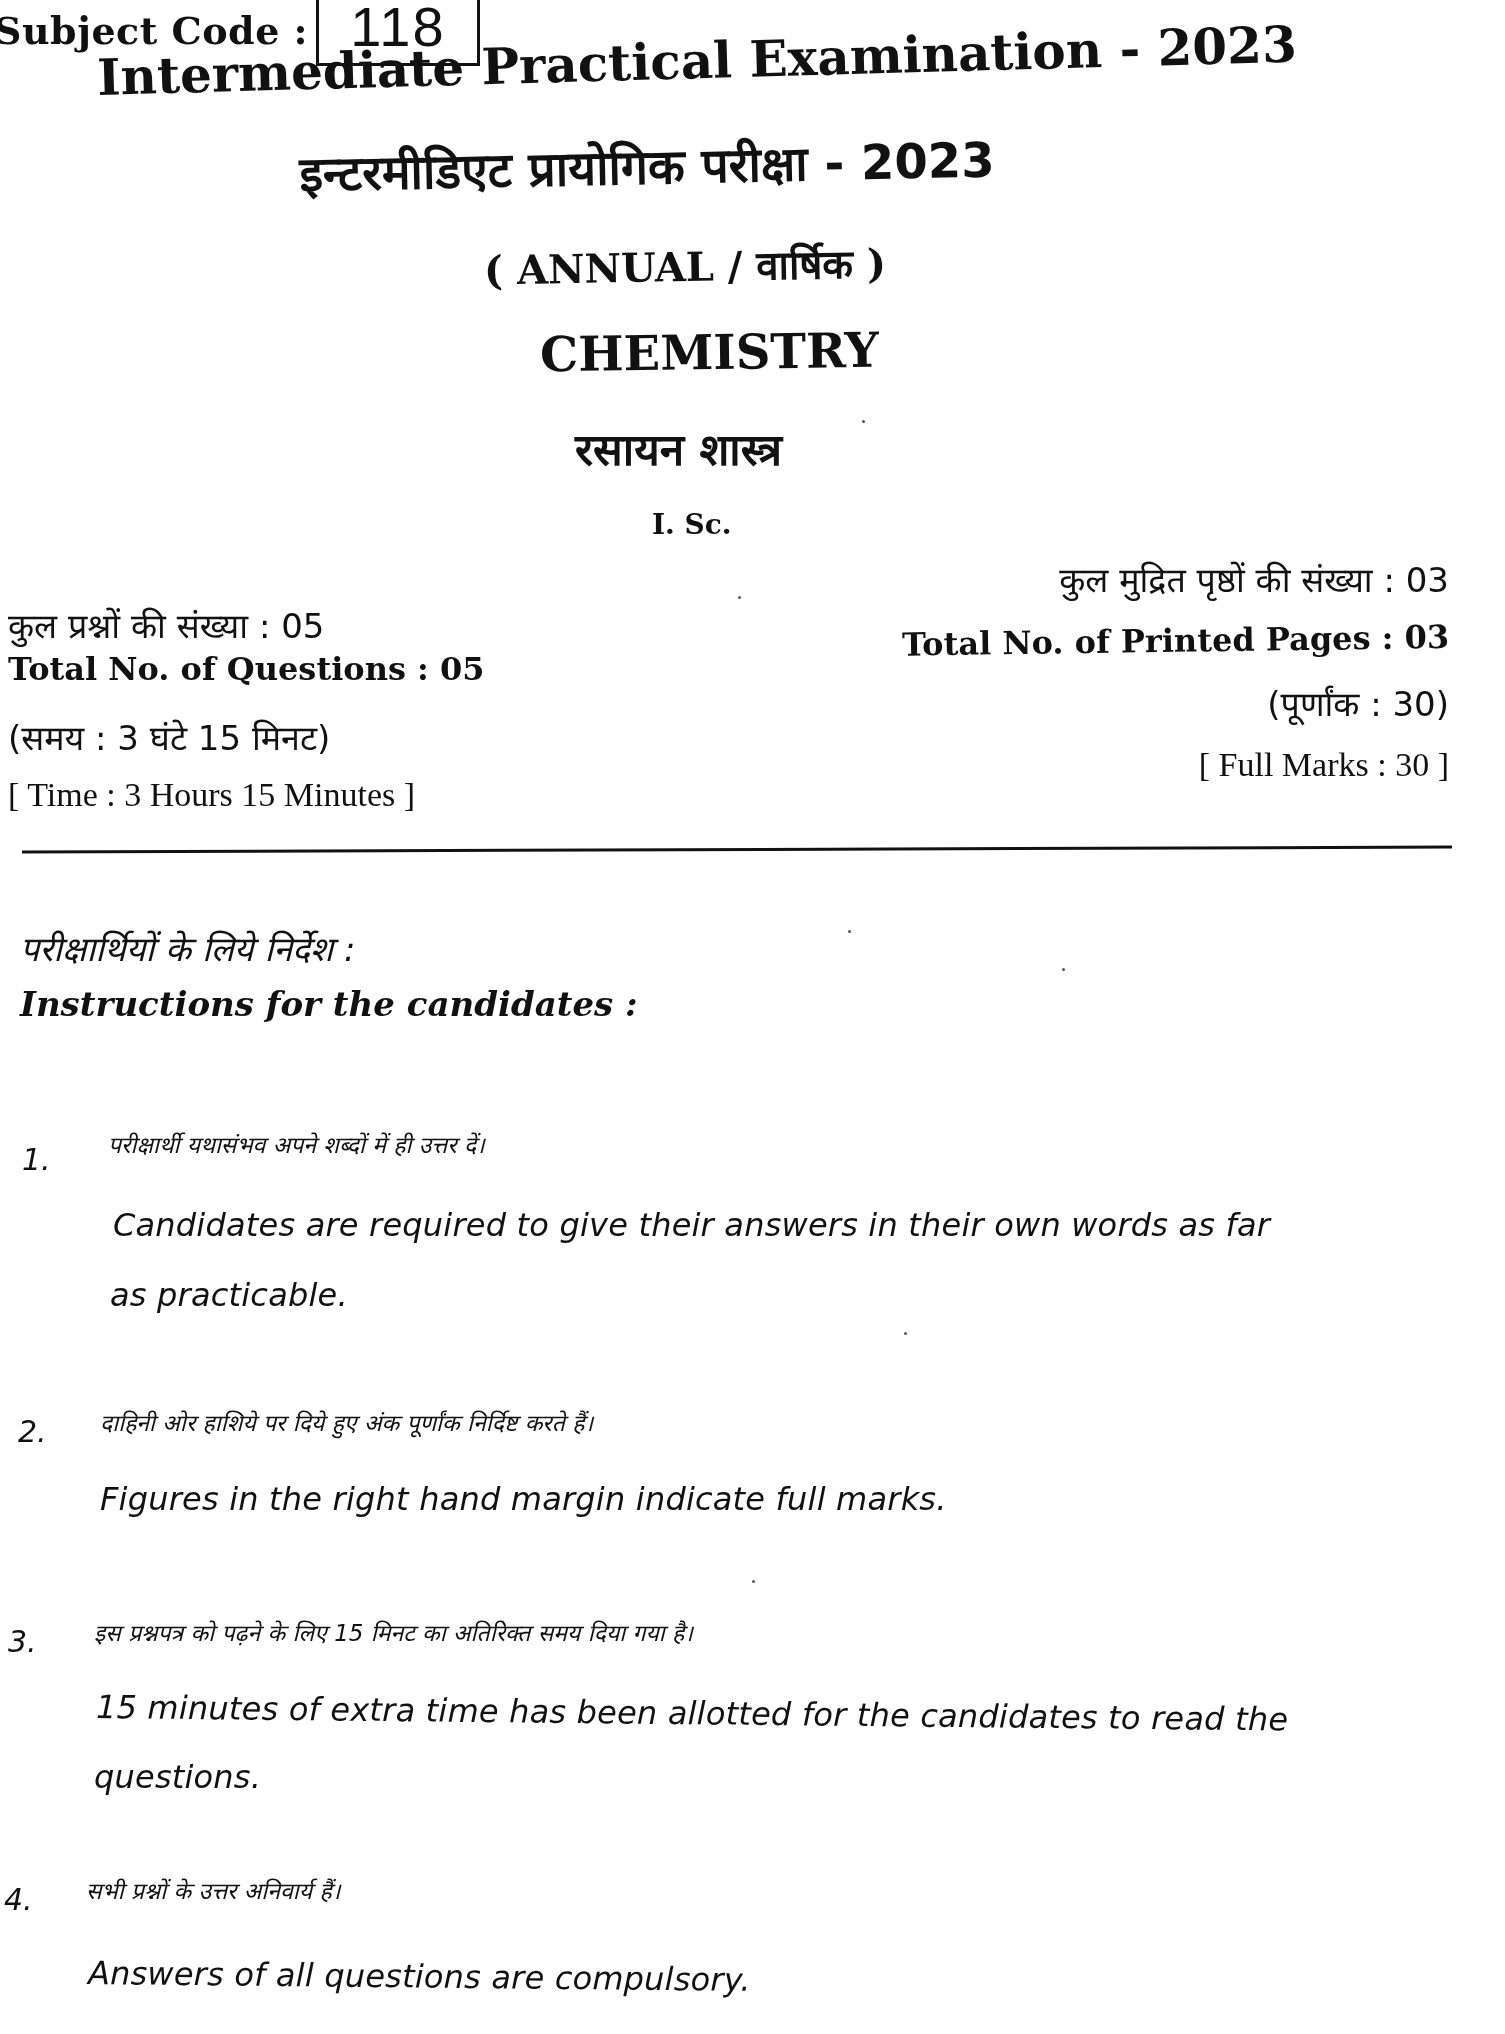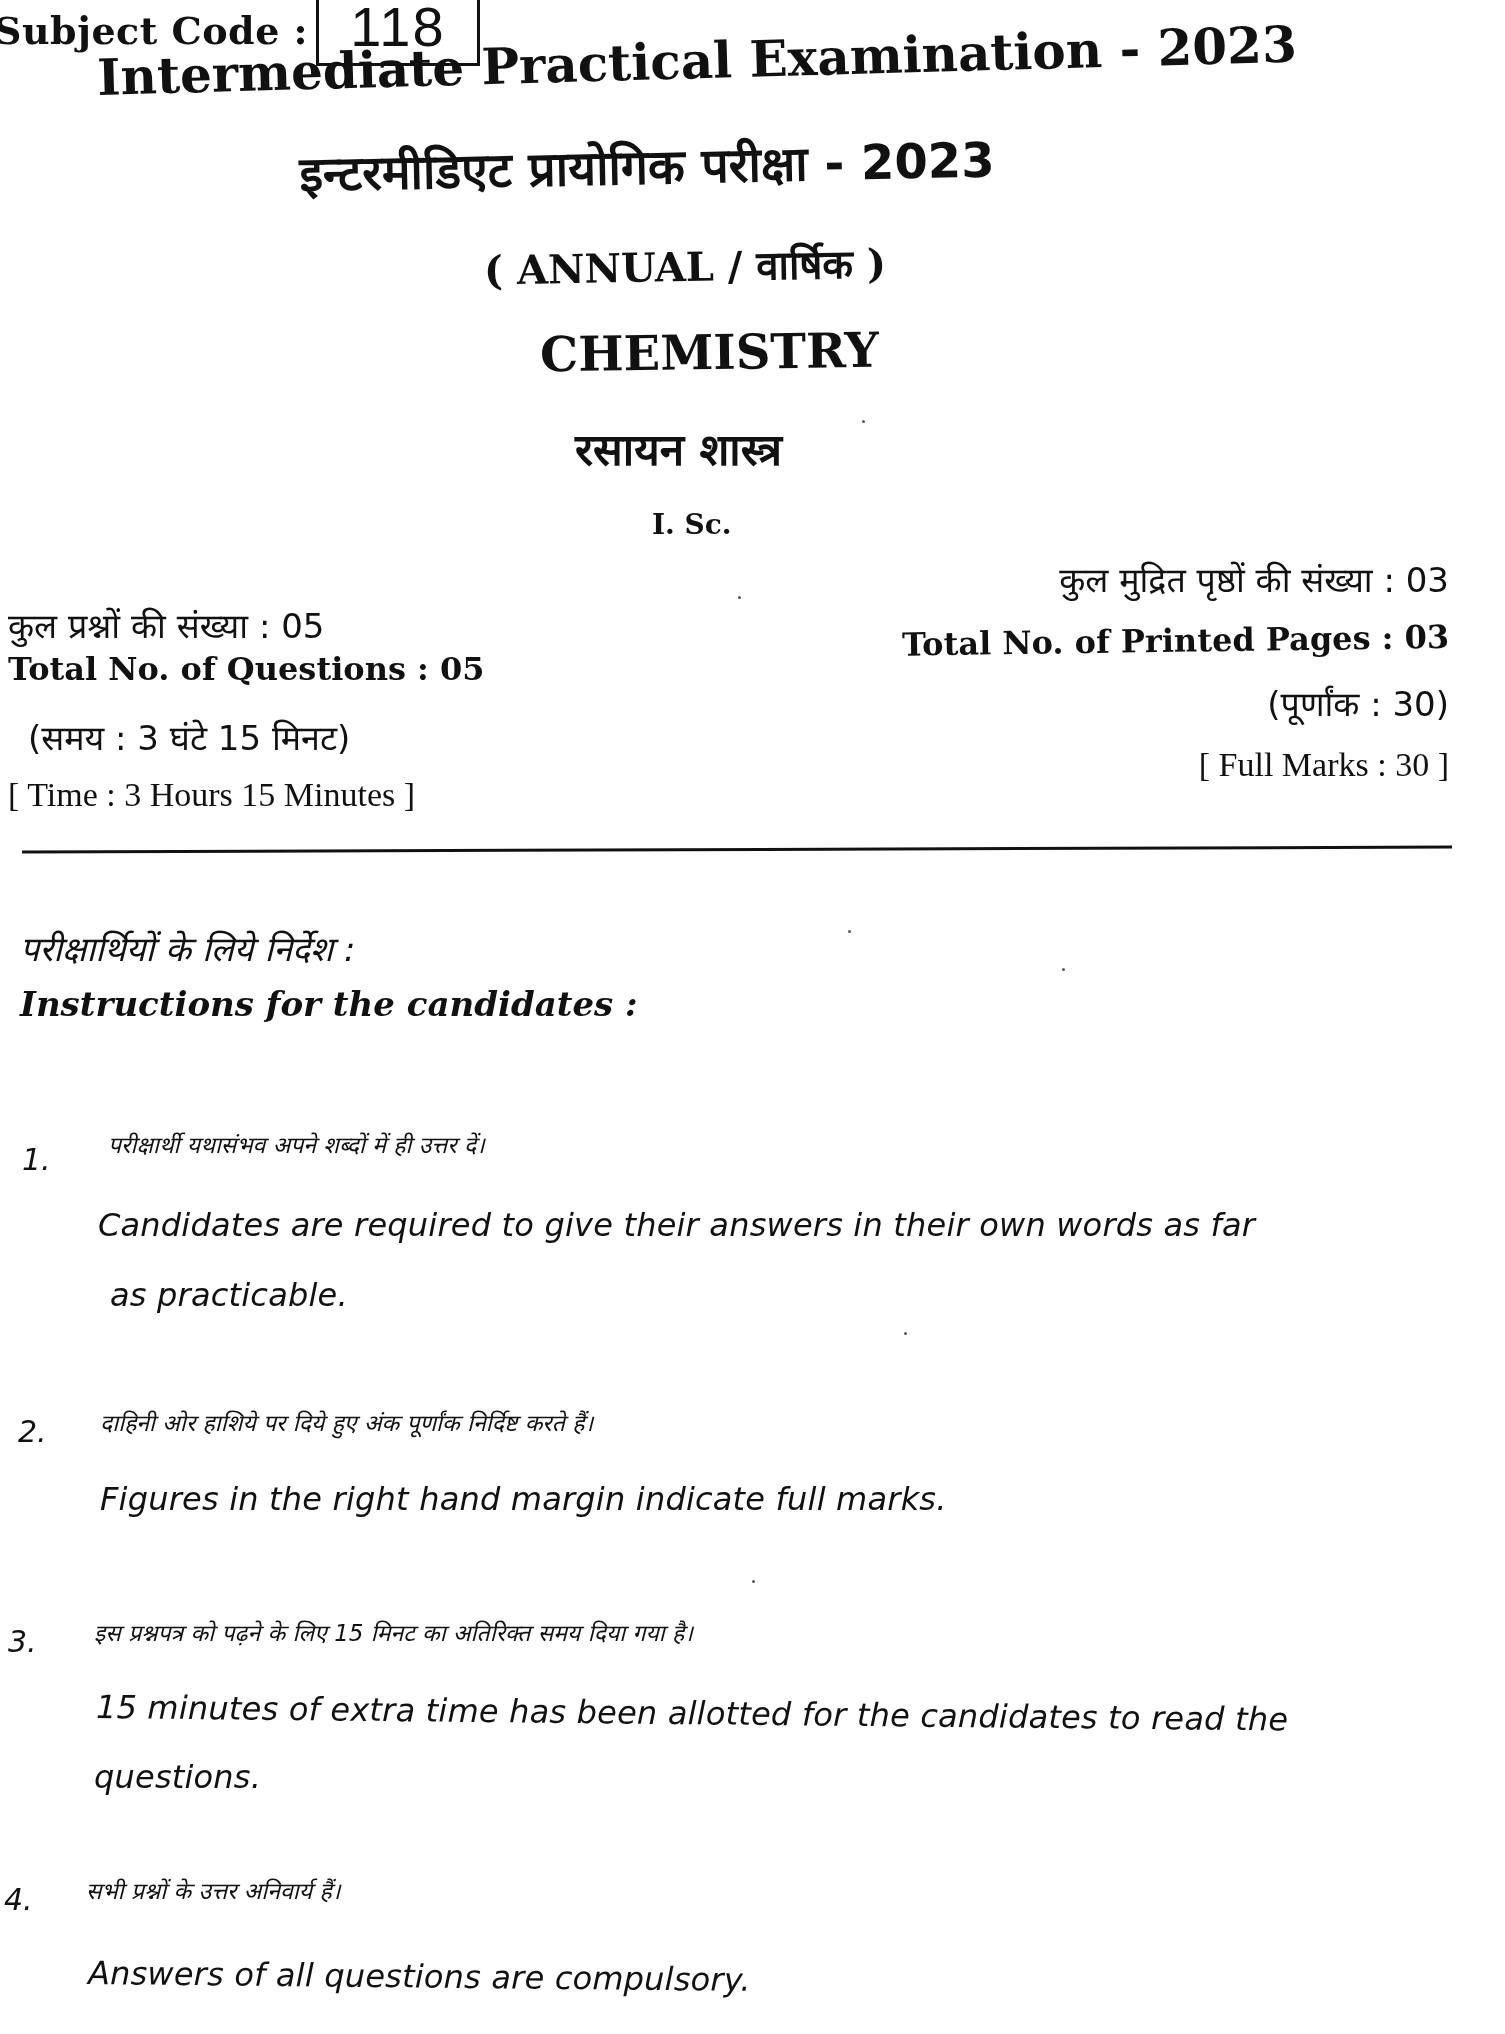--- a/index.html
+++ b/index.html
@@ -143,39 +143,39 @@
 <div class="abs title-en">Intermediate Practical Examination - 2023</div>
 <div class="abs title-hi">इन्टरमीडिएट प्रायोगिक परीक्षा - 2023</div>
 <div class="abs session">( ANNUAL / वार्षिक )</div>
 <div class="abs subject-en">CHEMISTRY</div>
 <div class="abs subject-hi">रसायन शास्त्र</div>
 <div class="abs class-label">I. Sc.</div>
 
 <div class="abs meta-left">
   <div class="line meta-hi" style="top:6px;text-align:right;">कुल प्रश्नों की संख्या : 05</div>
   <div class="line meta-en-bold" style="top:54px;">Total No. of Questions : 05</div>
-  <div class="line meta-hi" style="top:118px;margin-left:20px;">(समय : 3 घंटे 15 मिनट)</div>
+  <div class="line meta-hi" style="top:118px;">(समय : 3 घंटे 15 मिनट)</div>
   <div class="line meta-en" style="top:180px;">[ Time : 3 Hours 15 Minutes ]</div>
 </div>
 
 <div class="abs meta-right">
   <div class="line meta-hi" style="top:0px;">कुल मुद्रित पृष्ठों की संख्या : 03</div>
   <div class="line meta-en-bold" style="top:62px; transform:rotate(-0.8deg); transform-origin:right center;">Total No. of Printed Pages : 03</div>
   <div class="line meta-hi" style="top:124px;">(पूर्णांक : 30)</div>
   <div class="line meta-en" style="top:190px;">[ Full Marks : 30 ]</div>
 </div>
 
 <div class="abs divider"></div>
 
 <div class="abs instr-hi">परीक्षार्थियों के लिये निर्देश :</div>
 <div class="abs instr-en">Instructions for the candidates :</div>
 
 <div class="abs item-num" style="left:22px; top:1142px;">1.</div>
 <div class="abs item-hi" style="left:108px; top:1128px;">परीक्षार्थी यथासंभव अपने शब्दों में ही उत्तर दें।</div>
-<div class="abs item-en" style="left:98px; top:1206px;">Candidates are required to give their answers in their own words as far</div>
+<div class="abs item-en" style="left:113px; top:1206px;">Candidates are required to give their answers in their own words as far</div>
 <div class="abs item-en" style="left:110px; top:1276px;">as practicable.</div>
 
 <div class="abs item-num" style="left:18px; top:1414px;">2.</div>
 <div class="abs item-hi" style="left:100px; top:1406px;">दाहिनी ओर हाशिये पर दिये हुए अंक पूर्णांक निर्दिष्ट करते हैं।</div>
 <div class="abs item-en" style="left:100px; top:1480px;">Figures in the right hand margin indicate full marks.</div>
 
 <div class="abs item-num" style="left:8px; top:1624px;">3.</div>
 <div class="abs item-hi" style="left:94px; top:1616px;">इस प्रश्नपत्र को पढ़ने के लिए 15 मिनट का अतिरिक्त समय दिया गया है।</div>
 <div class="abs item-en" style="left:96px; top:1688px; transform:rotate(0.6deg); transform-origin:left center;">15 minutes of extra time has been allotted for the candidates to read the</div>
 <div class="abs item-en" style="left:94px; top:1758px;">questions.</div>

